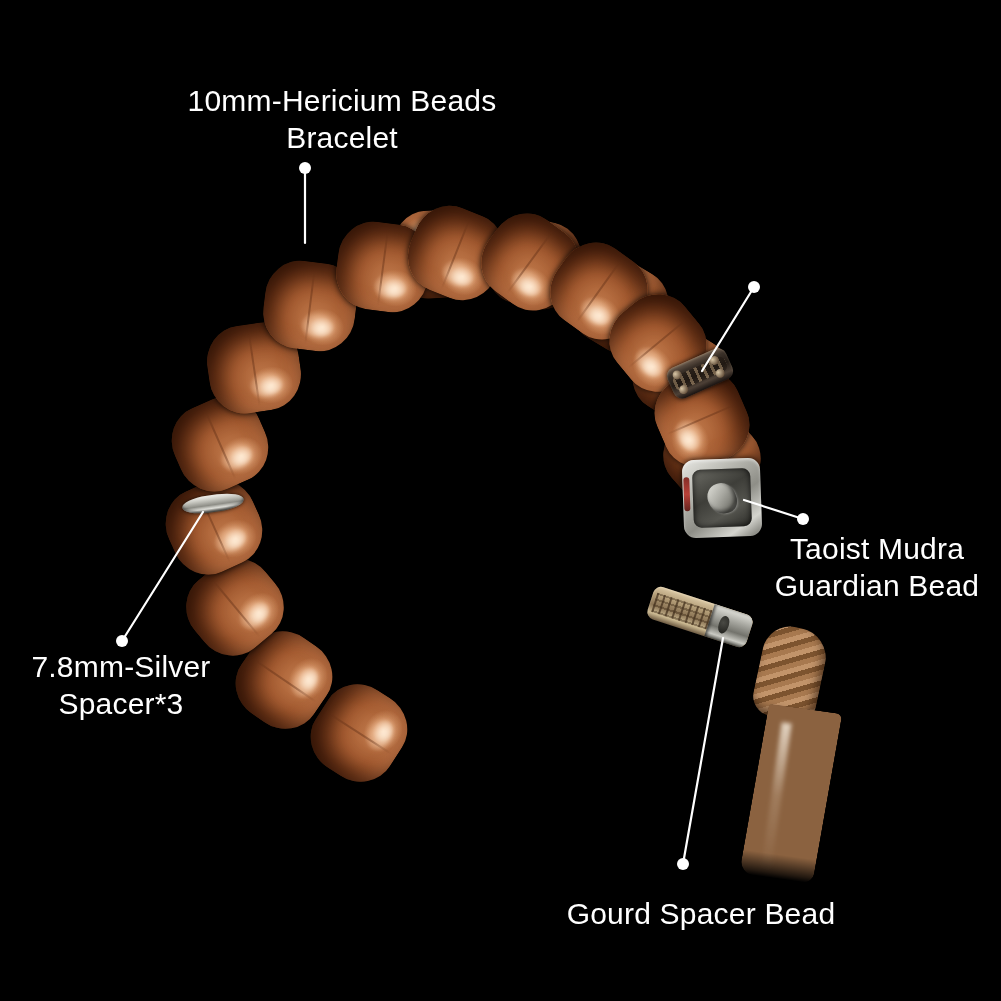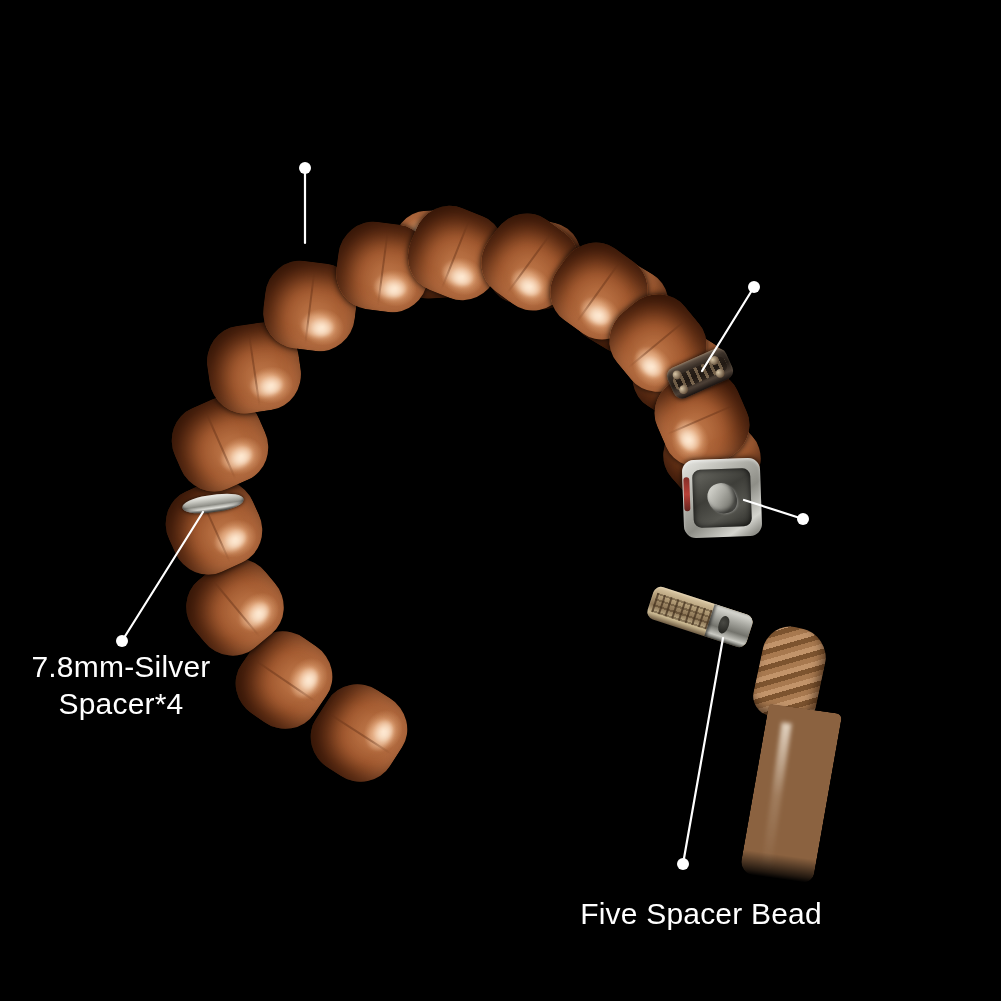--- a/index.html
+++ b/index.html
@@ -314,17 +314,21 @@
         <line x1="683" y1="864" x2="723" y2="638"></line>
       </g>
   </svg>
 
   <div class="dot" style="left:305px;top:168px"></div>
   <div class="dot" style="left:754px;top:287px"></div>
   <div class="dot" style="left:803px;top:519px"></div>
   <div class="dot" style="left:122px;top:641px"></div>
   <div class="dot" style="left:683px;top:864px"></div>
 
+  <div class="label lbl-title">10mm-Hericium Beads
+Bracelet</div>
+  <div class="label lbl-taoist">Taoist Mudra
+Guardian Bead</div>
   <div class="label lbl-silver">7.8mm-Silver
-Spacer*4</div>
-  <div class="label lbl-gourd">Five Spacer Bead</div>
+Spacer*3</div>
+  <div class="label lbl-gourd">Gourd Spacer Bead</div>
 
 </div>
 
 </body></html>

